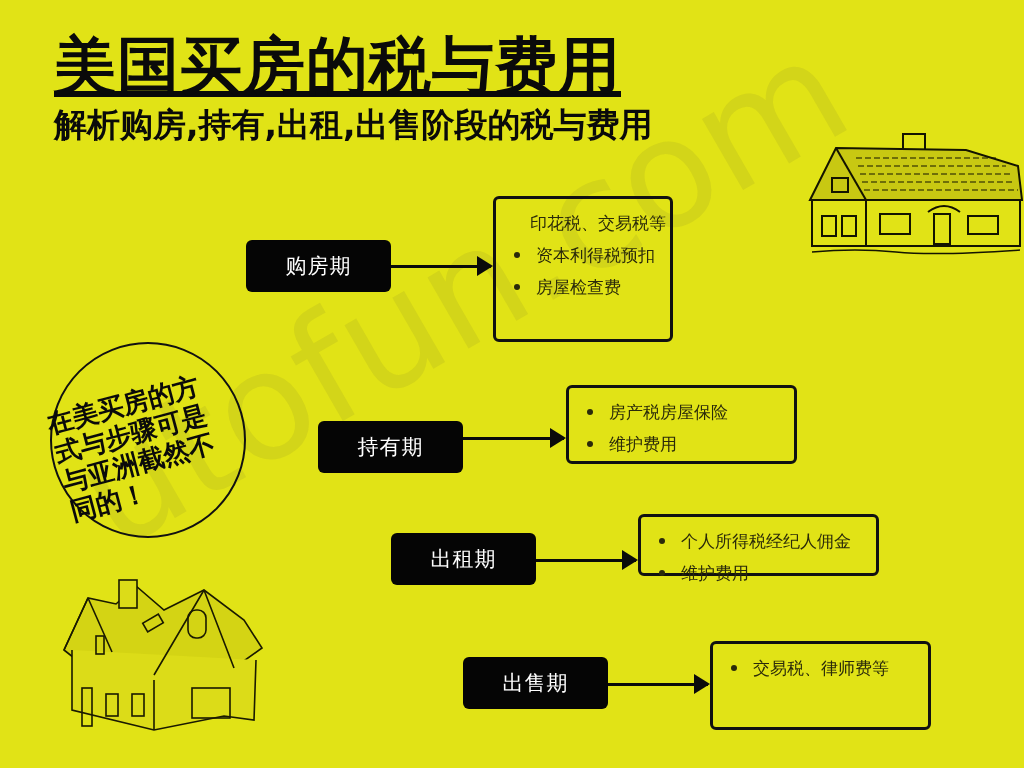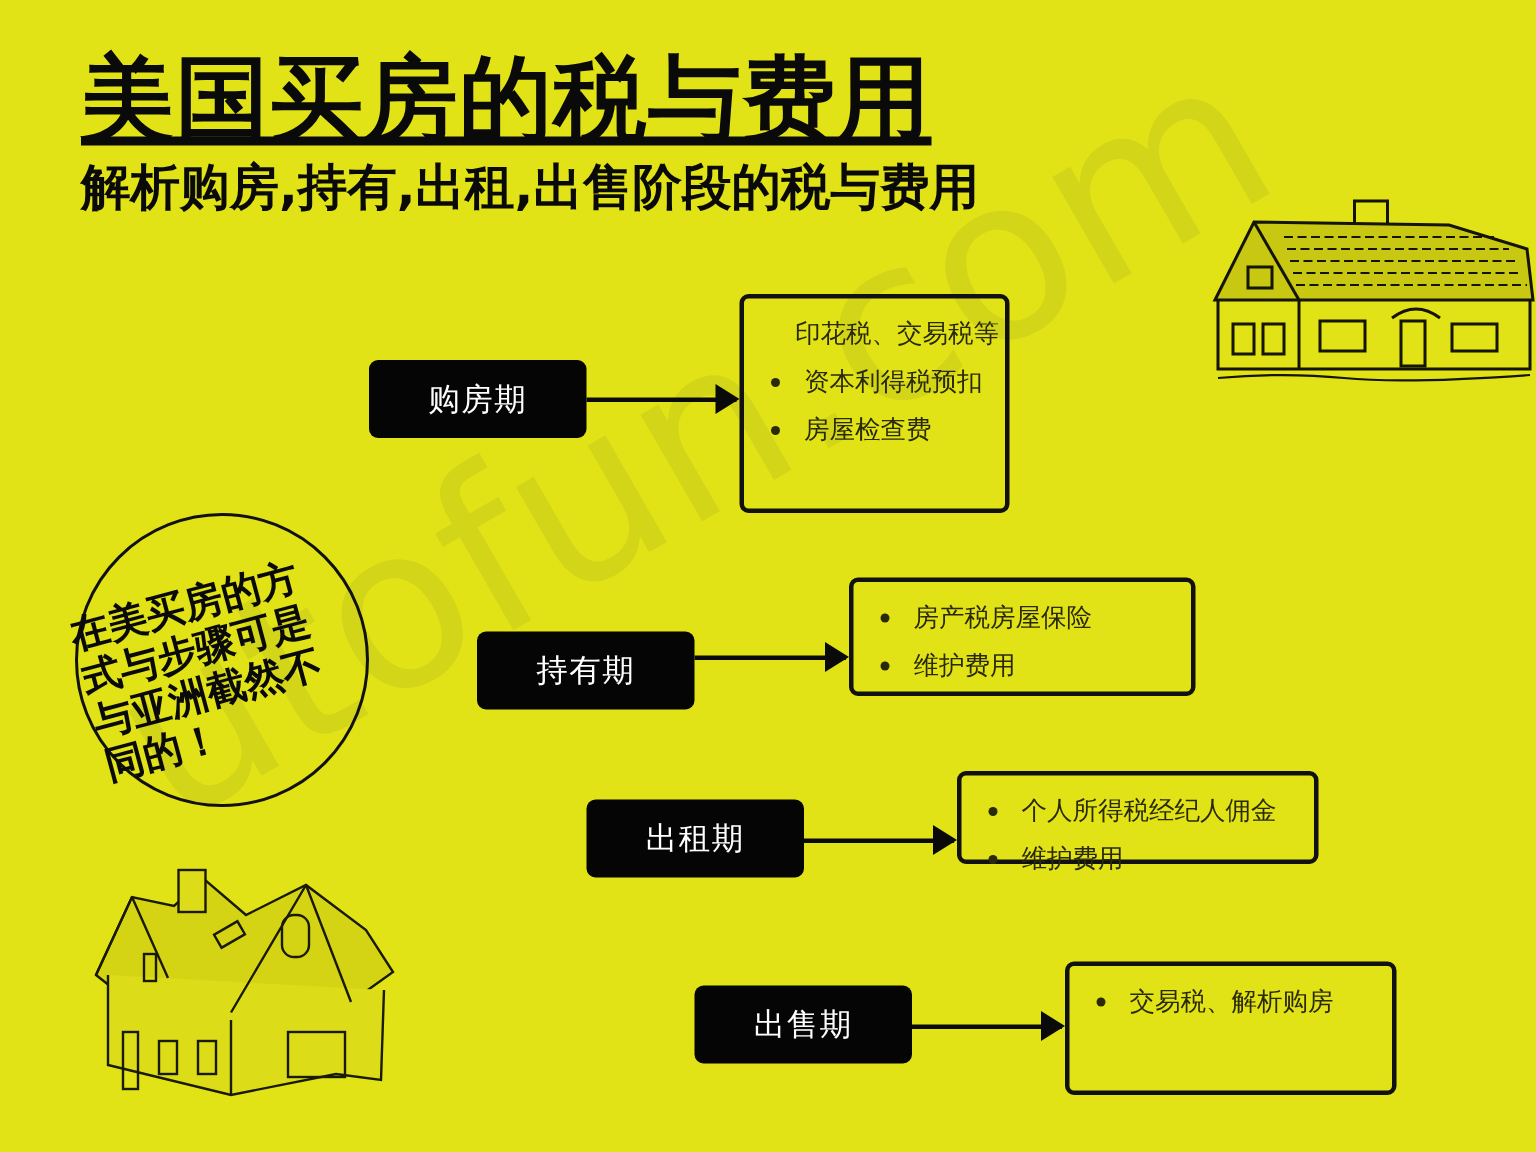--- a/index.html
+++ b/index.html
@@ -178,16 +178,16 @@
 </div>
 
 <div class="stage" style="left:463px;top:657px">
   <span>出售期</span>
 </div>
 <div class="arrow" style="left:608px;top:683px;width:100px"></div>
 <div class="details" style="left:710px;top:641px;width:221px;height:89px">
   <ul>
     <li>
         <span class="bullet"></span>
-        <span>交易税、解析购房</span>
+        <span>交易税、律师费等</span>
       </li>
   </ul>
 </div>
 
 </body></html>

